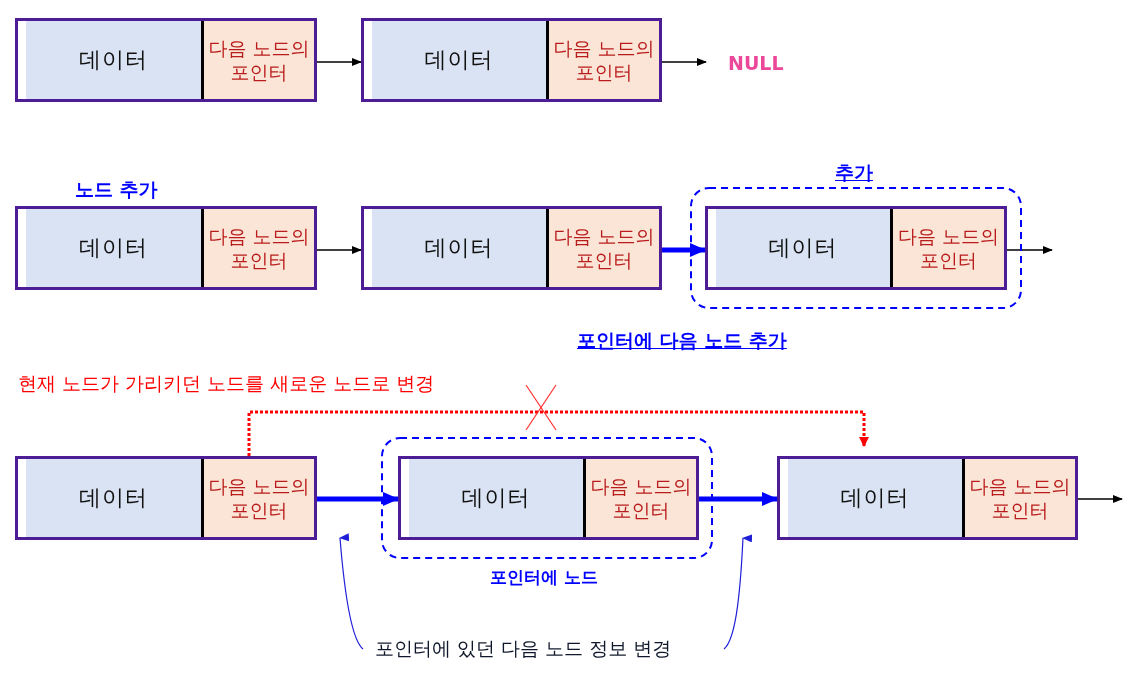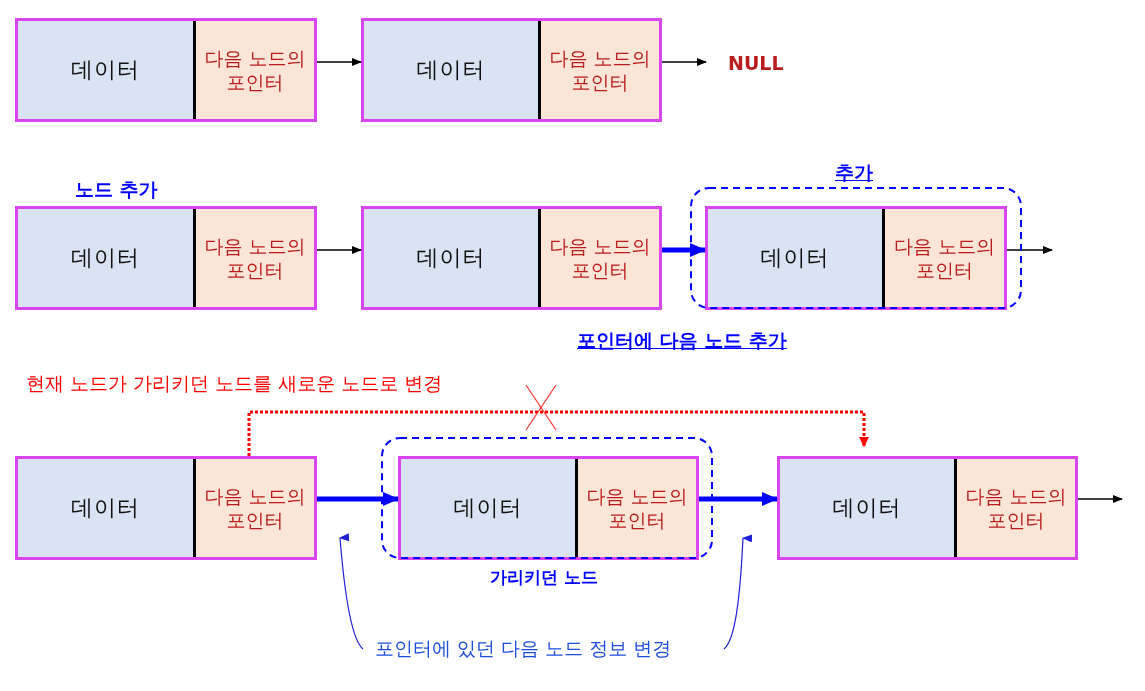--- a/index.html
+++ b/index.html
@@ -1,27 +1,27 @@
 <!DOCTYPE html>
 <html><head>
 <meta charset="utf-8">
 <style>
   html, body { margin: 0; padding: 0; background: #ffffff; }
   body { width: 1145px; height: 691px; position: relative; overflow: hidden;
          font-family: "DejaVu Sans", "Liberation Sans", sans-serif; }
-  .node { position: absolute; height: 104px; display: flex; border: 3px solid #d946ef; box-sizing: border-box; }
+  .node { position: absolute; height: 84px; display: flex; border: 3px solid #4c1d95; box-sizing: border-box; padding-left: 8px; }
   .node .data { background: #dae3f3; border-right: 3px solid #000; display: flex; align-items: center; justify-content: center;
                 font-size: 22px; color: #111; letter-spacing: 1px; }
   .node .ptr { background: #fbe5d6; display: flex; align-items: center; justify-content: center; text-align: center;
                font-size: 19px; line-height: 24px; color: #b91c1c; white-space: pre-line; }
   .label { position: absolute; white-space: nowrap; }
   .blue-bold { color: #0000ff; font-weight: bold; font-size: 19px; }
-  .null { color: #b91c1c; font-weight: bold; font-size: 19px; }
+  .null { color: #ec4899; font-weight: bold; font-size: 19px; }
   .red { color: #ff0000; font-size: 19px; }
-  .blue-thin { color: #1d4ed8; font-size: 19px; }
+  .blue-thin { color: #0f172a; font-size: 19px; }
   svg.overlay { position: absolute; left: 0; top: 0; pointer-events: none; }
 </style>
 </head>
 <body>
 
 <div class="node" style="left:15px;top:18px;width:302px;">
   <div class="data" style="width:175px;">데이터</div>
   <div class="ptr" style="flex:1;">다음 노드의
 포인터</div>
 </div>
@@ -44,38 +44,38 @@
   <div class="ptr" style="flex:1;">다음 노드의
 포인터</div>
 </div>
 <div class="node" style="left:705px;top:206px;width:302px;">
   <div class="data" style="width:174px;">데이터</div>
   <div class="ptr" style="flex:1;">다음 노드의
 포인터</div>
 </div>
 <div class="label blue-bold" style="left:577px;top:328px;text-decoration:underline;">포인터에 다음 노드 추가</div>
 
-<div class="label red" style="left:26px;top:371px;">현재 노드가 가리키던 노드를 새로운 노드로 변경</div>
+<div class="label red" style="left:18px;top:371px;">현재 노드가 가리키던 노드를 새로운 노드로 변경</div>
 <div class="label blue-bold" style="left:28px;top:425px;margin-top:47px;">노드 삽입</div>
 <div class="node" style="left:15px;top:456px;width:302px;">
   <div class="data" style="width:175px;">데이터</div>
   <div class="ptr" style="flex:1;">다음 노드의
 포인터</div>
 </div>
 <div class="node" style="left:398px;top:456px;width:301px;">
   <div class="data" style="width:174px;">데이터</div>
   <div class="ptr" style="flex:1;">다음 노드의
 포인터</div>
 </div>
 <div class="node" style="left:777px;top:456px;width:301px;">
   <div class="data" style="width:174px;">데이터</div>
   <div class="ptr" style="flex:1;">다음 노드의
 포인터</div>
 </div>
-<div class="label blue-bold" style="left:490px;top:566px;font-size:17px;">가리키던 노드</div>
+<div class="label blue-bold" style="left:490px;top:566px;font-size:17px;">포인터에 노드</div>
 <div class="label blue-thin" style="left:375px;top:636px;">포인터에 있던 다음 노드 정보 변경</div>
 
 <svg class="overlay" width="1145" height="691" viewBox="0 0 1145 691">
   <defs>
     <marker id="ah-black" markerWidth="10" markerHeight="8" refX="9" refY="4" orient="auto" markerUnits="userSpaceOnUse">
       <path d="M0,0 L10,4 L0,8 z" fill="#000"></path>
     </marker>
     <marker id="ah-blue" markerWidth="16" markerHeight="14" refX="15" refY="7" orient="auto" markerUnits="userSpaceOnUse">
       <path d="M0,0 L16,7 L0,14 z" fill="#0000ff"></path>
     </marker>

